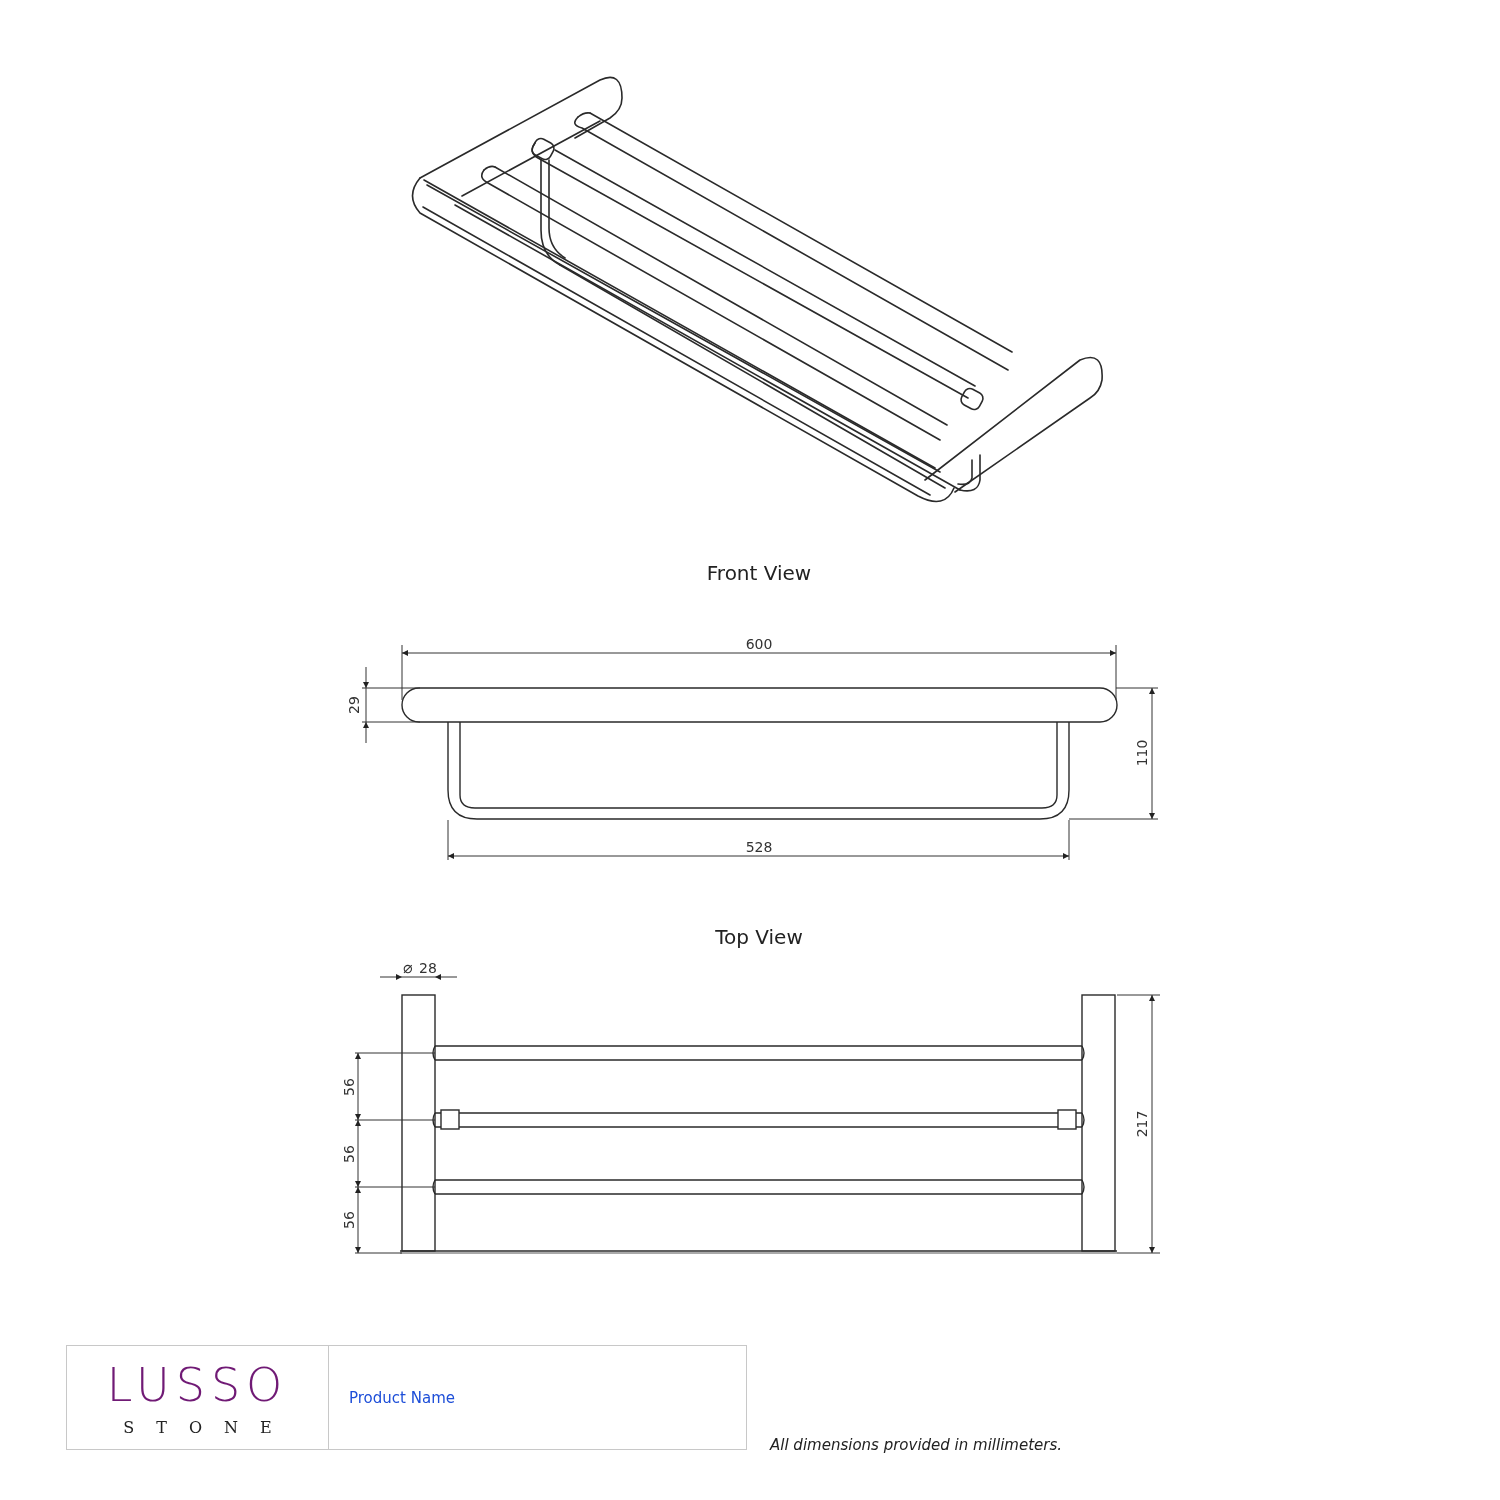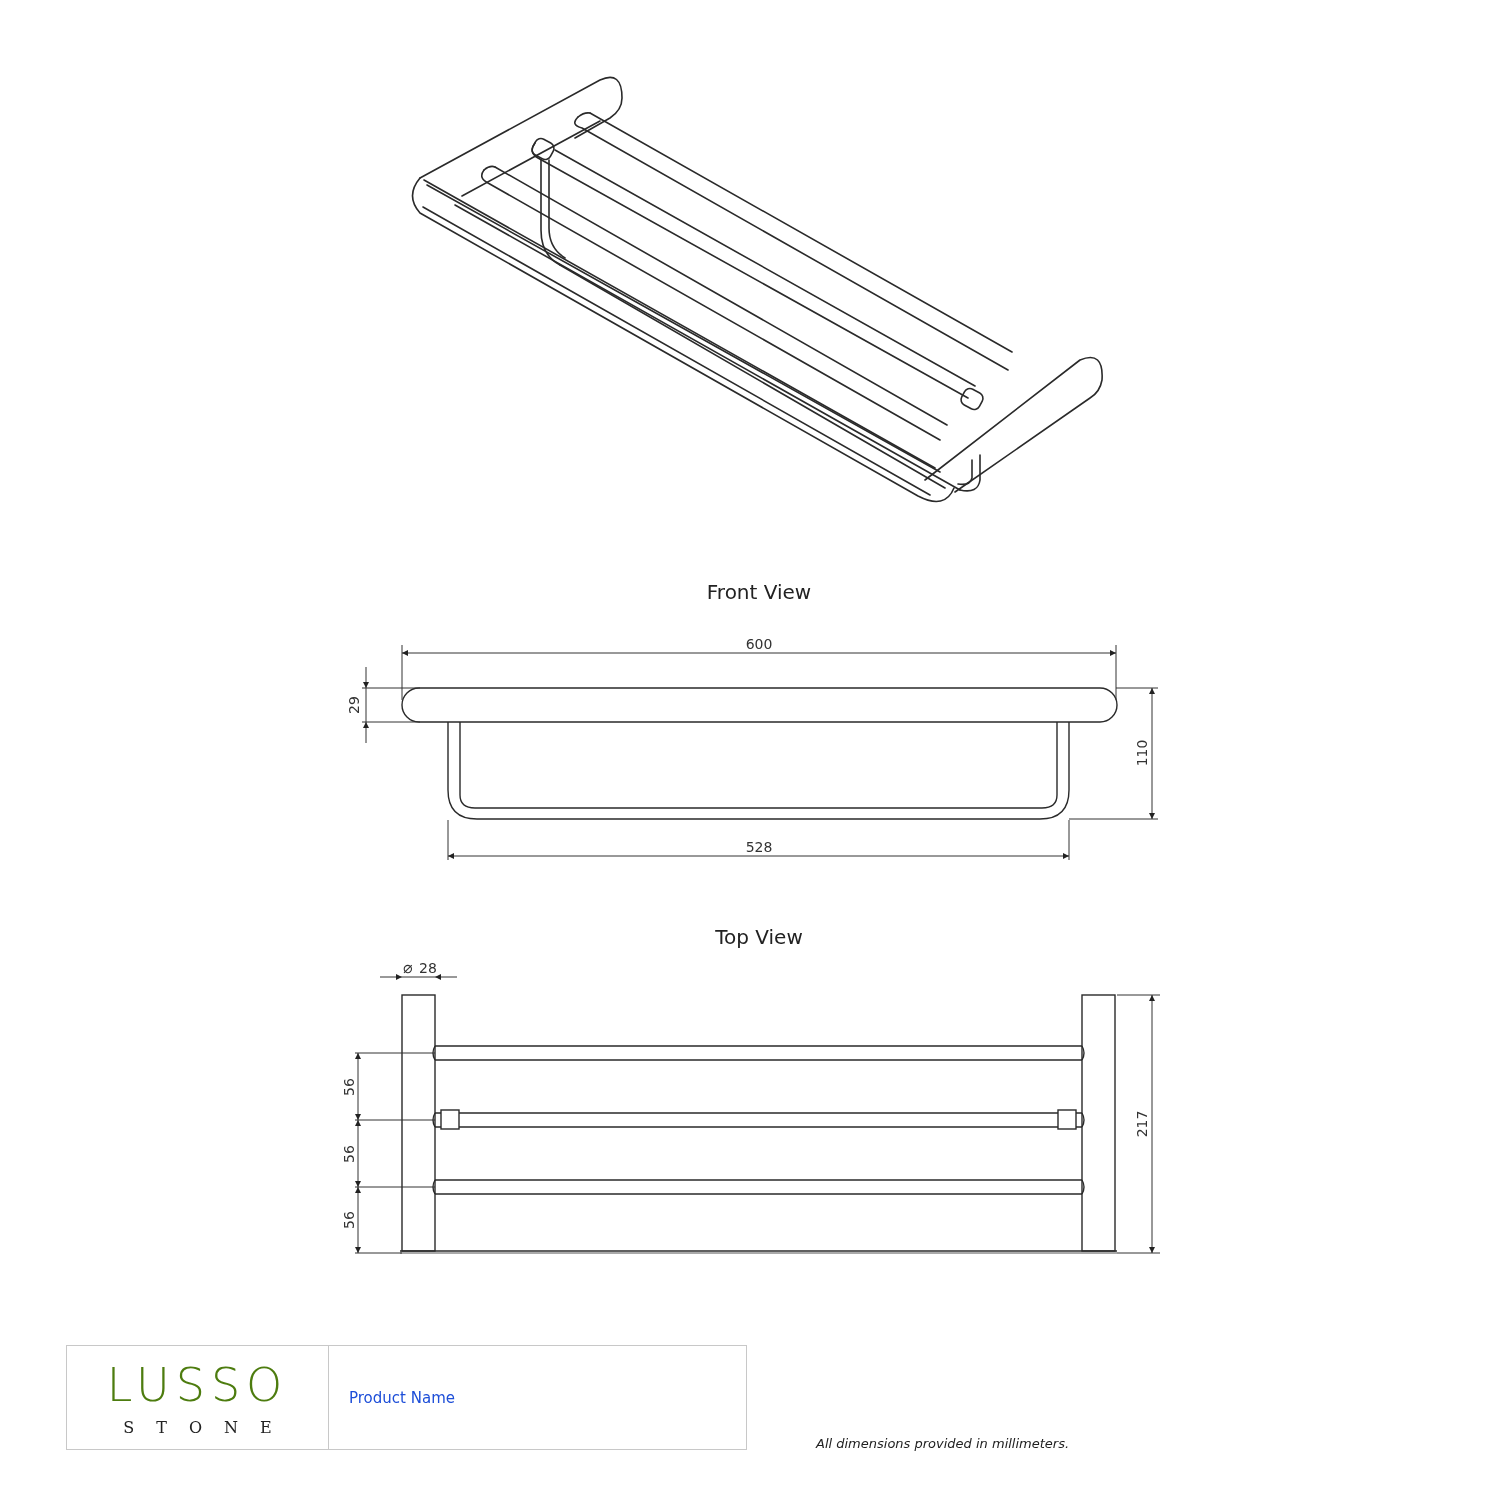--- a/index.html
+++ b/index.html
@@ -4,25 +4,25 @@
 <style>
   html, body { margin: 0; padding: 0; background: #ffffff; }
   body { width: 1500px; height: 1500px; position: relative; overflow: hidden; font-family: "DejaVu Sans", sans-serif; color: #222; }
   .drawing { position: absolute; left: 0; top: 0; width: 1500px; height: 1500px; }
   .view-title { position: absolute; font-family: "DejaVu Sans", sans-serif; font-size: 20px; color: #222; text-align: center; width: 300px; }
   .dim { font-family: "DejaVu Sans", sans-serif; font-size: 14px; fill: #333; }
   .title-block { position: absolute; left: 66px; top: 1345px; width: 681px; height: 105px; border: 1.5px solid #c8c8c8; display: flex; box-sizing: border-box; }
   .tb-cell { border-right: 1.5px solid #c8c8c8; display: flex; align-items: center; justify-content: center; box-sizing: border-box; }
   .tb-cell:last-child { border-right: none; }
   .logo-cell { width: 262px; flex-direction: column; }
-  .logo-main { font-family: "DejaVu Sans", sans-serif; font-size: 46px; letter-spacing: 6px; color: #4d7c0f; font-weight: 300; line-height: 1; margin-top: 4px; }
+  .logo-main { font-family: "DejaVu Sans", sans-serif; font-size: 46px; letter-spacing: 6px; color: #701a75; font-weight: 300; line-height: 1; margin-top: 4px; }
   .logo-sub { font-family: "DejaVu Serif", serif; font-size: 16px; letter-spacing: 22px; color: #222; margin-top: 10px; padding-left: 22px; }
   .label-cell { width: 146px; font-size: 15px; color: #1d4ed8; }
   .value-cell { flex: 1; font-size: 15px; color: #333; }
-  .note { position: absolute; left: 770px; top: 1436px; font-family: "DejaVu Sans", sans-serif; font-style: italic; font-size: 13px; color: #222; margin-left: 46px; }
+  .note { position: absolute; left: 770px; top: 1436px; font-family: "DejaVu Sans", sans-serif; font-style: italic; font-size: 15px; color: #222; }
 </style>
 </head>
 <body>
 
 <svg class="drawing" viewBox="0 0 1500 1500" xmlns="http://www.w3.org/2000/svg">
   <defs>
     <marker id="arr" viewBox="0 0 10 10" refX="10" refY="5" markerWidth="10" markerHeight="6" orient="auto-start-reverse" markerUnits="userSpaceOnUse">
       <path d="M0,0 L10,5 L0,10 z" fill="#222"></path>
     </marker>
   </defs>
@@ -136,21 +136,21 @@
     <line x1="1152" y1="995" x2="1152" y2="1253" marker-start="url(#arr)" marker-end="url(#arr)"></line>
   </g>
   <text class="dim" x="403" y="973" style="font-size:16px">⌀</text>
   <text class="dim" x="419" y="973">28</text>
   <text class="dim" x="0" y="0" text-anchor="middle" transform="translate(354 1087) rotate(-90)">56</text>
   <text class="dim" x="0" y="0" text-anchor="middle" transform="translate(354 1154) rotate(-90)">56</text>
   <text class="dim" x="0" y="0" text-anchor="middle" transform="translate(354 1220) rotate(-90)">56</text>
   <text class="dim" x="0" y="0" text-anchor="middle" transform="translate(1147 1124) rotate(-90)">217</text>
 </svg>
 
-<div class="view-title" style="left:609px; top:580px;">Front View</div>
+<div class="view-title" style="left:609px; top:561px;">Front View</div>
 <div class="view-title" style="left:609px; top:925px;">Top View</div>
 
 <div class="title-block">
   <div class="tb-cell logo-cell">
     <div class="logo-main">LUSSO</div>
     <div class="logo-sub">STONE</div>
   </div>
   <div class="tb-cell label-cell">Product Name</div>
 </div>
 

